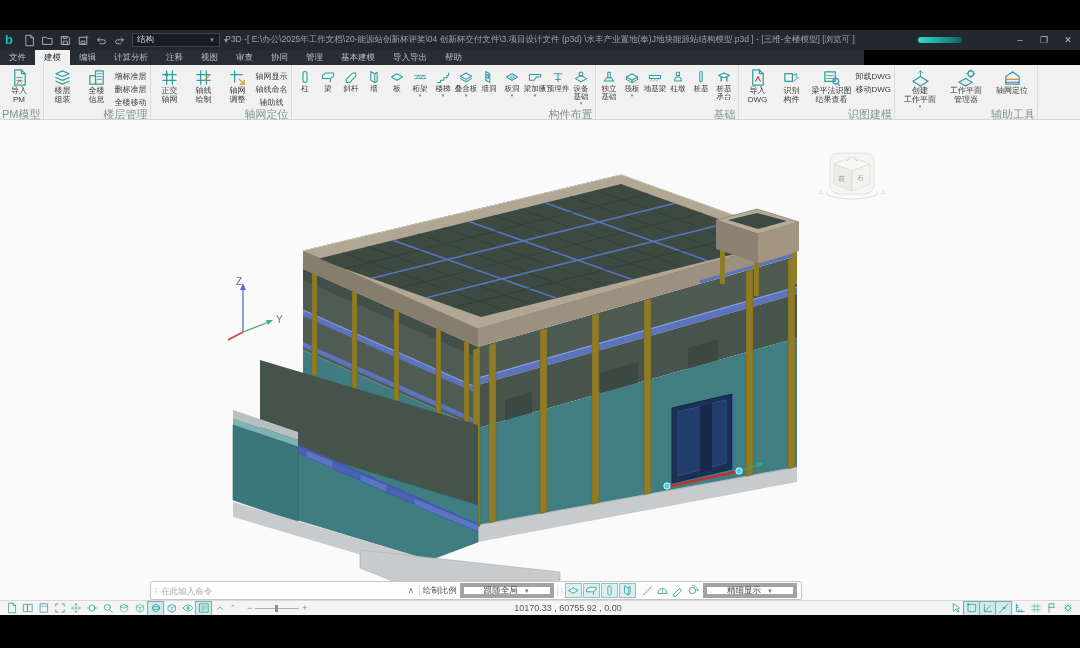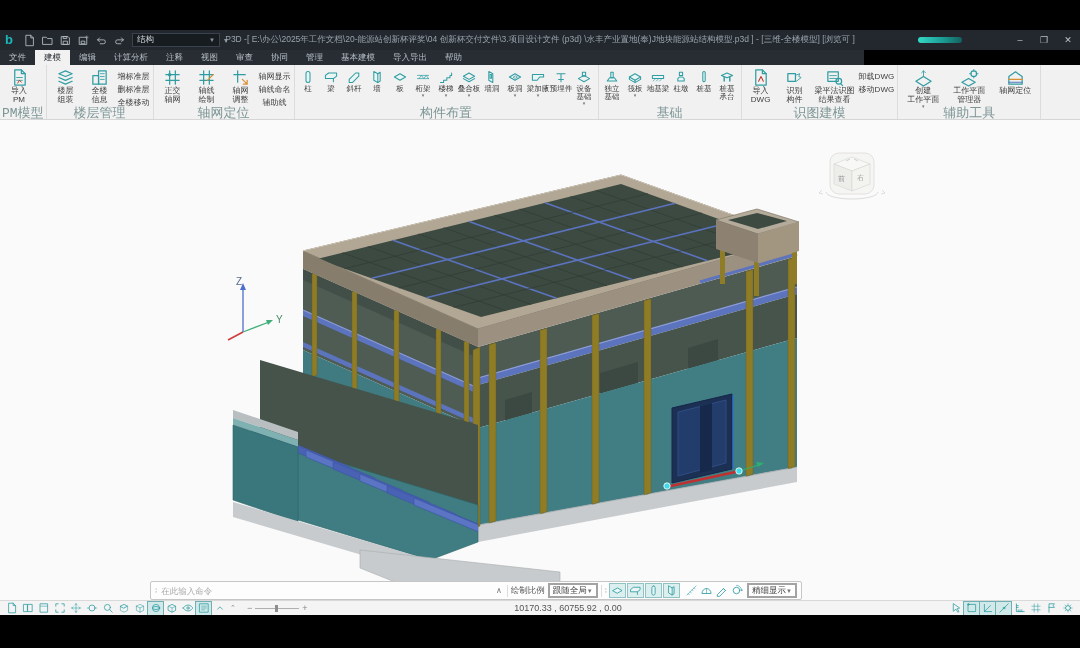--- a/index.html
+++ b/index.html
@@ -28,21 +28,21 @@
   .tabbar{position:absolute;top:50px;left:0;width:864px;height:15px;background:#282d34;
           display:flex;align-items:stretch;font-size:8.5px;color:#b6bec5;}
   .tab{padding:0 9px;display:flex;align-items:center;}
   .tab.active{background:#f1f1f1;color:#23282e;}
   
   .ribbon{position:absolute;top:65px;left:0;width:1080px;height:55px;background:#f1f1f1;
           border-bottom:1px solid #d6d6d6;display:flex;align-items:stretch;}
   .ic{color:#2f9da2;display:block;}
   .group{display:flex;flex-direction:column;border-right:1px solid #dcdcdc;padding:1px 2px 0;}
   .group-row{display:flex;flex:1;align-items:stretch;}
-  .group-label{font-size:13px;color:#7d9595;text-align:center;height:10px;line-height:10px;font-family:Liberation Mono, monospace;}
+  .group-label{font-size:11px;color:#7d9595;text-align:right;height:10px;line-height:10px;}
   .btn-big{width:34px;display:flex;flex-direction:column;align-items:center;padding-top:2px;
            font-size:8px;line-height:8.5px;color:#3c3c3c;text-align:center;white-space:pre-line;}
   .btn-big.wide{width:46px;}
   .btn-item{width:23px;display:flex;flex-direction:column;align-items:center;padding-top:3px;
             font-size:7.5px;line-height:8px;color:#3c3c3c;text-align:center;white-space:pre-line;}
   .arrow{font-size:5px;line-height:4px;color:#777;}
   .smallcol{display:flex;flex-direction:column;justify-content:flex-start;gap:1px;padding:3px 1px 0;}
   .btn-small{display:flex;align-items:center;gap:2px;font-size:8px;color:#3c3c3c;height:12px;white-space:nowrap;flex-direction:column;}
   
   .viewport{position:absolute;top:120px;left:0;width:1080px;height:480px;background:#fafafa;}
@@ -50,22 +50,22 @@
   
   .cmdbar{position:absolute;left:150px;top:461px;width:652px;height:19px;background:#fdfdfd;
           border:1px solid #c6c6c6;border-radius:2px;display:flex;align-items:center;
           font-size:8.5px;color:#555;gap:3px;padding:0 4px;}
   .handle{color:#b5b5b5;font-size:8px;letter-spacing:-1px;}
   .cmd-input{flex:1;border:none;outline:none;font-size:8.5px;color:#444;background:transparent;
              font-family:"Liberation Sans",sans-serif;}
   .cmd-input::placeholder{color:#a9a9a9;}
   .vsep{width:1px;height:12px;background:#ddd;}
   .cmd-caret{color:#777;font-size:8px;padding:0 2px;}
-  .cmd-box{border:2px solid #a3a3a3;height:15px;display:flex;align-items:center;padding:0 3px;
-           background:#fff;color:#444;}
+  .cmd-box{border:4px solid #a3a3a3;height:15px;display:flex;align-items:center;padding:0 20px;
+           gap:6px;background:#fff;color:#444;}
   .cmd-box .caret{font-size:6px;color:#777;}
   .toggle{width:17px;height:15px;border:1px solid #8fc3c5;background:#dcefef;display:flex;
           align-items:center;justify-content:center;margin-right:1px;}
   .cmd-ico{width:15px;height:15px;display:flex;align-items:center;justify-content:center;}
   
   .statusbar{position:absolute;top:600px;left:0;width:1080px;height:15px;background:#f4f4f4;
              border-top:1px solid #d9d9d9;display:flex;align-items:center;color:#4d7f83;}
   .sb-left{display:flex;align-items:center;gap:1px;padding-left:4px;}
   .sb-ico{width:15px;height:13px;display:flex;align-items:center;justify-content:center;}
   .sb-ico.active{background:#d2e9e9;outline:1px solid #6fb0b4;}

